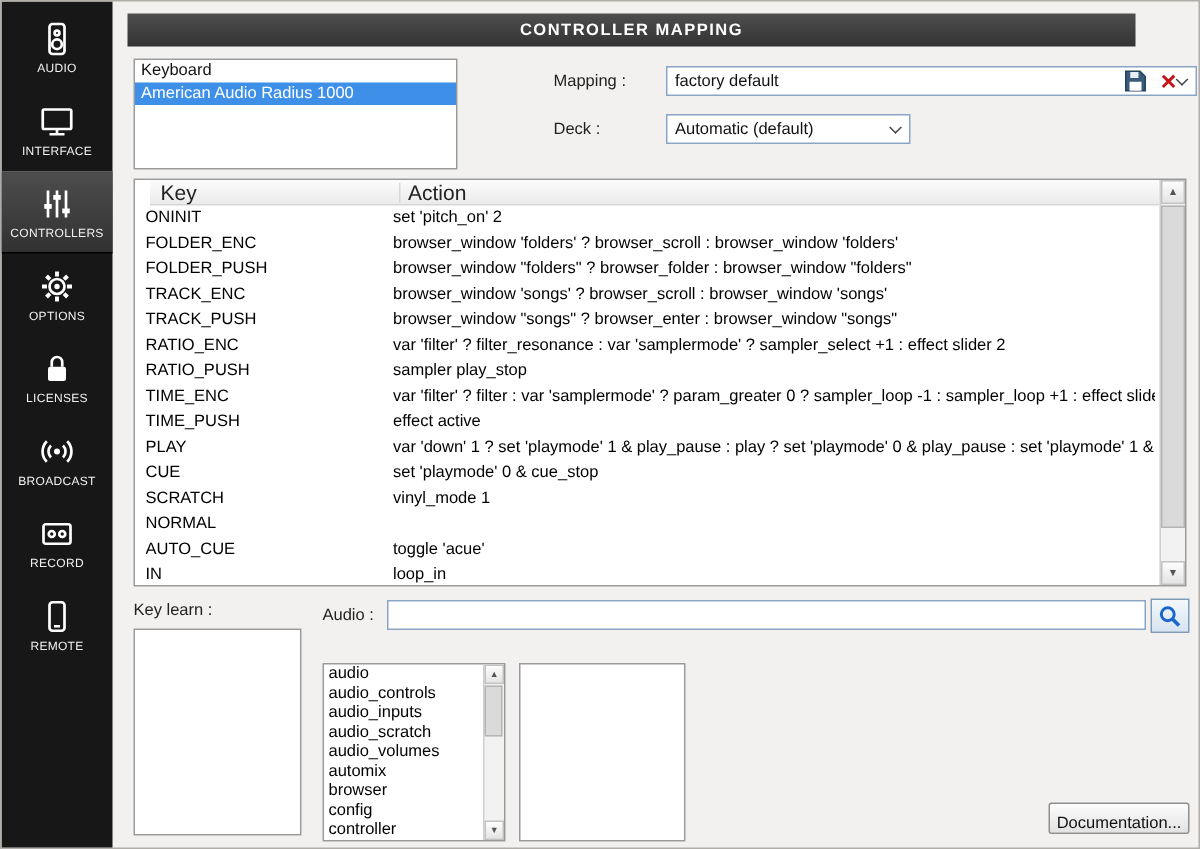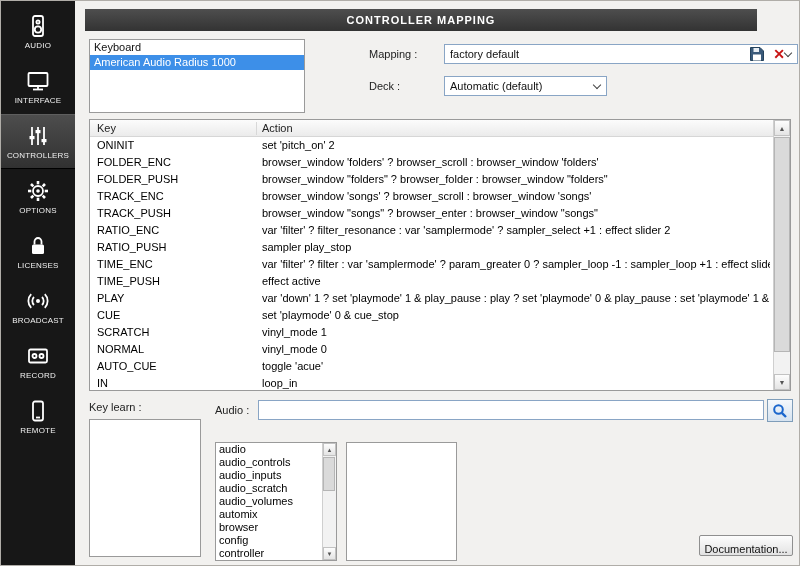--- a/index.html
+++ b/index.html
@@ -26,21 +26,21 @@
   
   .fieldlabel{position:absolute;font-size:11px;color:#222}
   .combo{position:absolute;height:20px;background:#fff;border:1px solid #89a5c5;font-size:11px;color:#111;line-height:18px;
     padding:0 18px 0 5px;white-space:nowrap;overflow:hidden;cursor:pointer}
   .combo .chev{position:absolute;right:6px;top:5px;width:6px;height:6px;border-right:1.6px solid #444;border-bottom:1.6px solid #444;transform:rotate(45deg)}
   .mini-btn{position:absolute;width:18px;height:18px;display:flex;align-items:center;justify-content:center;cursor:pointer}
   .close-x{color:#c81414;font-size:14px;font-weight:bold;line-height:18px}
 
   
   .table{position:absolute;left:88px;top:118px;width:702px;height:272px;background:#fff;border:1px solid #9a9a9a}
-  .thead{position:absolute;left:0;top:0;right:17px;height:17px;background:linear-gradient(#fcfcfc,#ebebeb);border-bottom:1px solid #d6d6d6;font-size:11px;color:#222}
+  .thead{position:absolute;left:10px;top:0;right:17px;height:17px;background:linear-gradient(#fcfcfc,#ebebeb);border-bottom:1px solid #d6d6d6;font-size:14px;color:#222}
   .th-key{position:absolute;left:7px;top:1px;line-height:15px}
   .th-action{position:absolute;left:172px;top:1px;line-height:15px}
   .th-sep{position:absolute;left:166px;top:2px;height:13px;border-left:1px solid #d8d8d8}
   .tbody{position:absolute;left:0;top:17px;right:17px;bottom:0;overflow:hidden}
   .trow{height:17px;line-height:17px;font-size:11px;white-space:nowrap;position:relative;cursor:default}
   .tc-key{position:absolute;left:7px;top:0;width:160px;overflow:hidden;color:#000}
   .tc-action{position:absolute;left:172px;top:0;right:3px;overflow:hidden;color:#000}
   .vscroll{position:absolute;top:0;right:0;width:17px;bottom:0;background:#f2f2f2;border-left:1px solid #cfcfcf}
   .sbtn{position:absolute;left:0;width:16px;height:16px;background:linear-gradient(#fdfdfd,#e4e4e4);border:1px solid #c2c2c2;
     font-size:7px;color:#555;display:flex;align-items:center;justify-content:center;cursor:pointer}
@@ -258,21 +258,20 @@
         <div class="trow">
           <div class="tc-key">CUE</div>
           <div class="tc-action">set 'playmode' 0 &amp; cue_stop</div>
         </div>
         <div class="trow">
           <div class="tc-key">SCRATCH</div>
           <div class="tc-action">vinyl_mode 1</div>
         </div>
         <div class="trow">
           <div class="tc-key">NORMAL</div>
-          <div class="tc-action">vinyl_mode 0</div>
         </div>
         <div class="trow">
           <div class="tc-key">AUTO_CUE</div>
           <div class="tc-action">toggle 'acue'</div>
         </div>
         <div class="trow">
           <div class="tc-key">IN</div>
           <div class="tc-action">loop_in</div>
         </div>
       </div>

